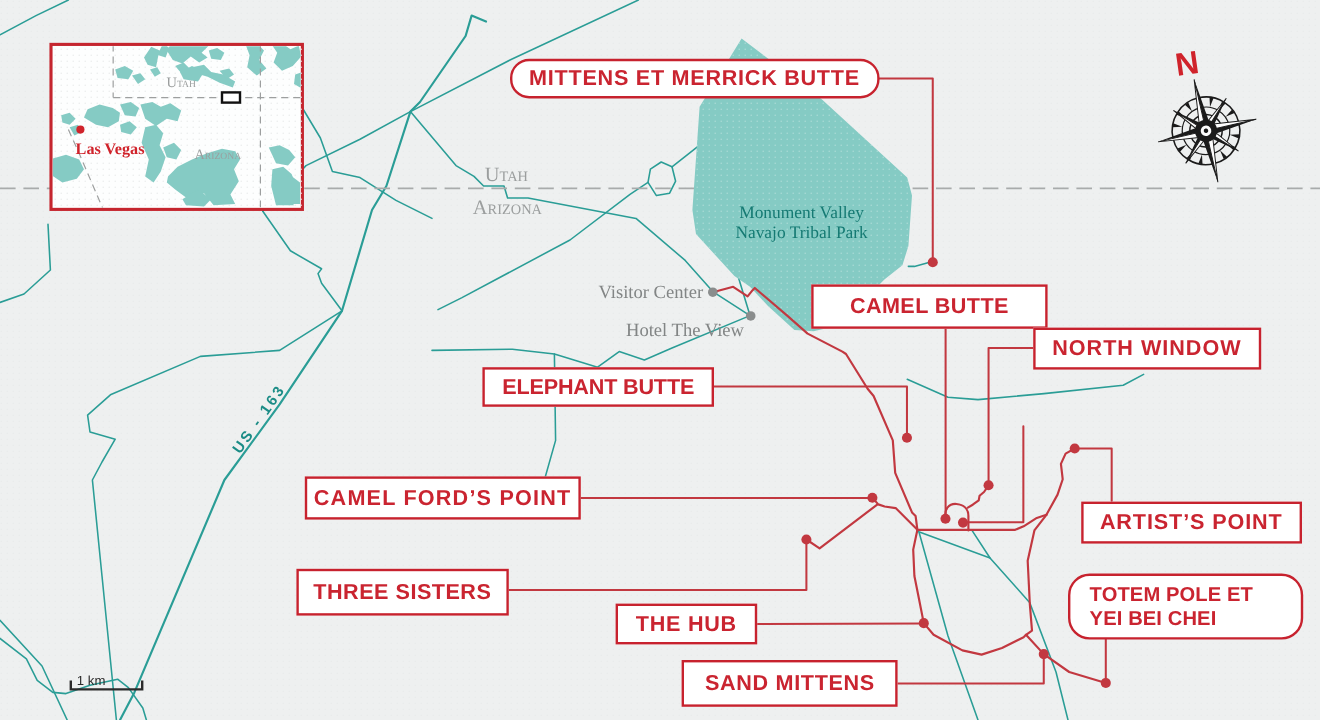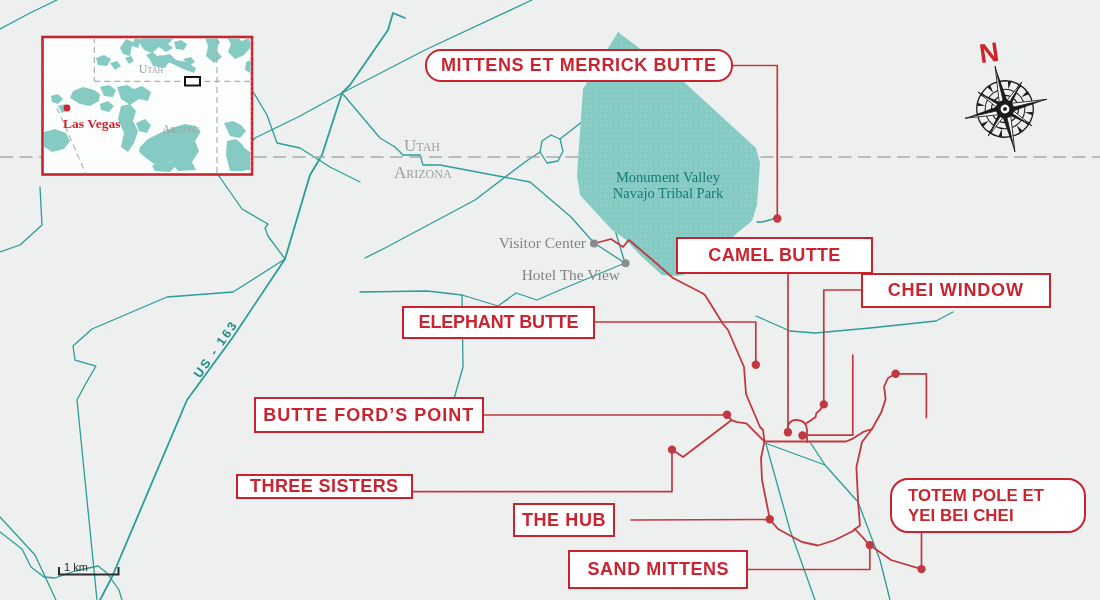--- a/index.html
+++ b/index.html
@@ -248,28 +248,29 @@
   <polyline points="59,567 59,574.5 118.5,574.5 118.5,567"></polyline>
  </g>
 
  <text x="64" y="571" font-family="Liberation Sans,sans-serif" font-size="11" fill="#2b2b2b">1 km</text>
 </svg>
 
 <div class="lbl" style="letter-spacing:0.61px;left:425px;top:49px;width:307.5px;height:33px;border-radius:16px;">MITTENS ET MERRICK BUTTE</div>
 
 <div class="lbl" style="letter-spacing:0.34px;left:676px;top:237.4px;width:197px;height:36.7px;">CAMEL BUTTE</div>
 
-<div class="lbl" style="letter-spacing:0.82px;left:860.5px;top:273px;width:190.5px;height:34.8px;">CHEI WINDOW</div>
+<div class="lbl" style="letter-spacing:0.82px;left:860.5px;top:273px;width:190.5px;height:34.8px;">NORTH WINDOW</div>
 
 
 <div class="lbl" style="letter-spacing:-0.15px;left:379.2px;top:305.5px;width:192.6px;height:33.5px;margin-left:23px;">ELEPHANT BUTTE</div>
 
-<div class="lbl" style="letter-spacing:1.0px;left:253.7px;top:397.4px;width:230.3px;height:35.6px;">BUTTE FORD’S POINT</div>
-
-
-<div class="lbl" style="letter-spacing:0.41px;left:236px;top:474.3px;width:176.6px;height:25px;">THREE SISTERS</div>
-
-<div class="lbl" style="letter-spacing:0.6px;left:513px;top:502.9px;width:102px;height:34.6px;">THE HUB</div>
+<div class="lbl" style="letter-spacing:1.0px;left:253.7px;top:397.4px;width:230.3px;height:35.6px;">CAMEL FORD’S POINT</div>
+
+<div class="lbl" style="letter-spacing:0.73px;left:900.8px;top:417.6px;width:183.8px;height:35px;">ARTIST’S POINT</div>
+
+<div class="lbl" style="letter-spacing:0.41px;left:247px;top:474.3px;width:176.6px;height:39px;">THREE SISTERS</div>
+
+<div class="lbl" style="letter-spacing:0.6px;left:513px;top:502.9px;width:118px;height:34.6px;">THE HUB</div>
 
 <div class="lbl" style="letter-spacing:0.55px;left:568.4px;top:550.3px;width:179.8px;height:38.5px;">SAND MITTENS</div>
 
 <div class="lbl" style="font-size:16.8px;letter-spacing:0.1px;left:890px;top:478px;width:196px;height:55px;justify-content:flex-start;padding-left:16px;line-height:20px;border-radius:18px;">TOTEM&nbsp;POLE&nbsp;ET<br>YEI&nbsp;BEI&nbsp;CHEI</div>
 </div>
 
 </body></html>

